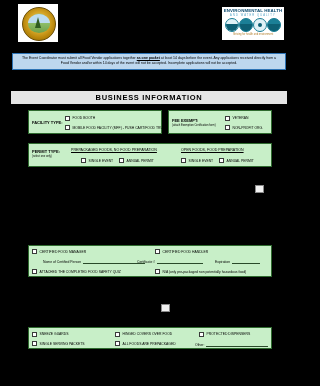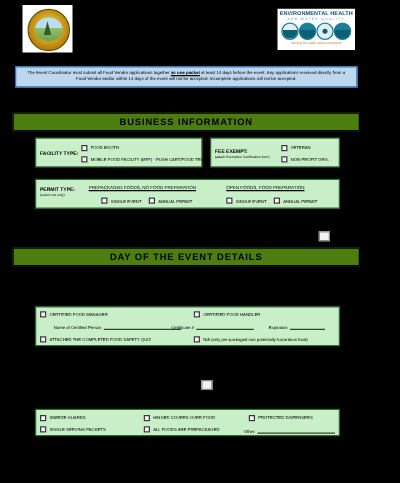--- a/index.html
+++ b/index.html
@@ -155,21 +155,21 @@
   .notice u { text-decoration: underline; }
   .notice b { font-weight: bold; }
 
   
   .section-head {
     position: absolute;
     left: 10px;
     width: 278px;
     height: 15px;
     box-sizing: border-box;
-    background: #4d7c0f;
+    background: #e5e5e5;
     border: 1px solid #000000;
     outline: 1px solid #000000;
     outline-offset: 1px;
     display: flex;
     align-items: center;
     justify-content: center;
     font-size: 7.5px;
     font-weight: bold;
     letter-spacing: 0.7px;
     color: #000000;
@@ -347,21 +347,20 @@
       <span class="lbl">SINGLE EVENT</span>
     </div>
     <div class="abs cbrow" style="left:190px; top:14px;">
       <span class="cb"></span>
       <span class="lbl">ANNUAL PERMIT</span>
     </div>
   </div>
 
   <div class="marker" style="left:255px; top:185px;"></div>
 
-  <div class="section-head" id="event-head">DAY OF THE EVENT DETAILS</div>
 
   <div class="greenbox" id="cert-box">
     <div class="abs cbrow" style="left:3px; top:3px;">
       <span class="cb"></span>
       <span class="lbl">CERTIFIED FOOD MANAGER</span>
     </div>
     <div class="abs cbrow" style="left:126px; top:3px;">
       <span class="cb"></span>
       <span class="lbl">CERTIFIED FOOD HANDLER</span>
     </div>

